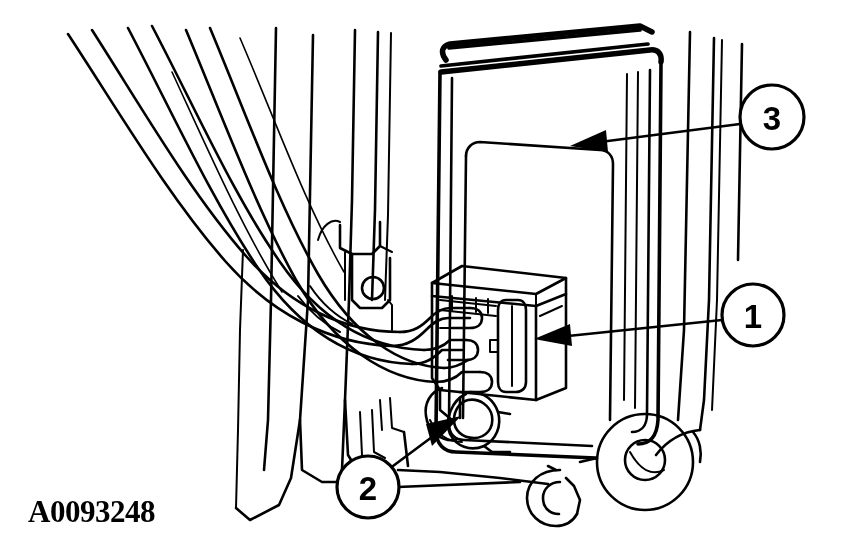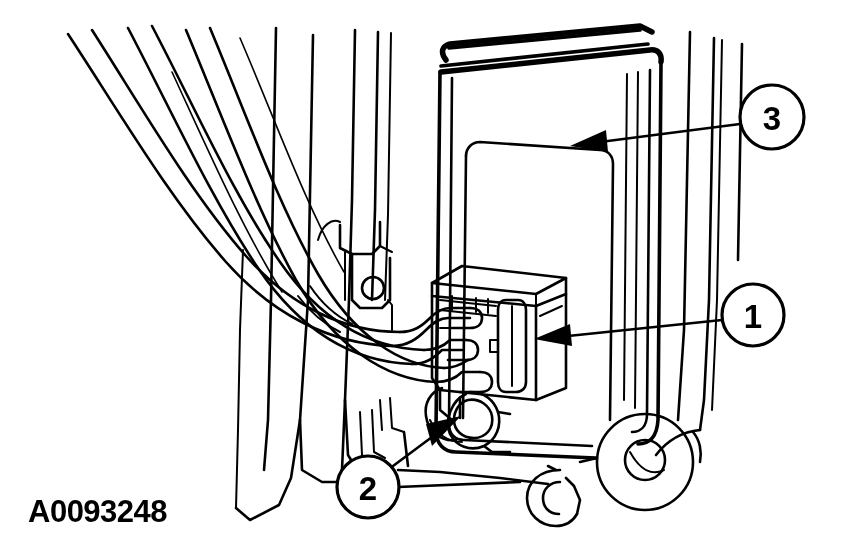--- a/index.html
+++ b/index.html
@@ -48,21 +48,21 @@
     font-size: 33px;
     font-weight: bold;
     fill: #000000;
     text-anchor: middle;
     dominant-baseline: central;
   }
   #figure-id {
     position: absolute;
     left: 28px;
     top: 494px;
-    font-family: Liberation Sans, sans-serif;
+    font-family: Liberation Serif, serif;
     font-size: 31px;
     font-weight: bold;
     letter-spacing: -0.5px;
     color: #000000;
     white-space: nowrap;
   }
 </style>
 </head>
 <body>
 

